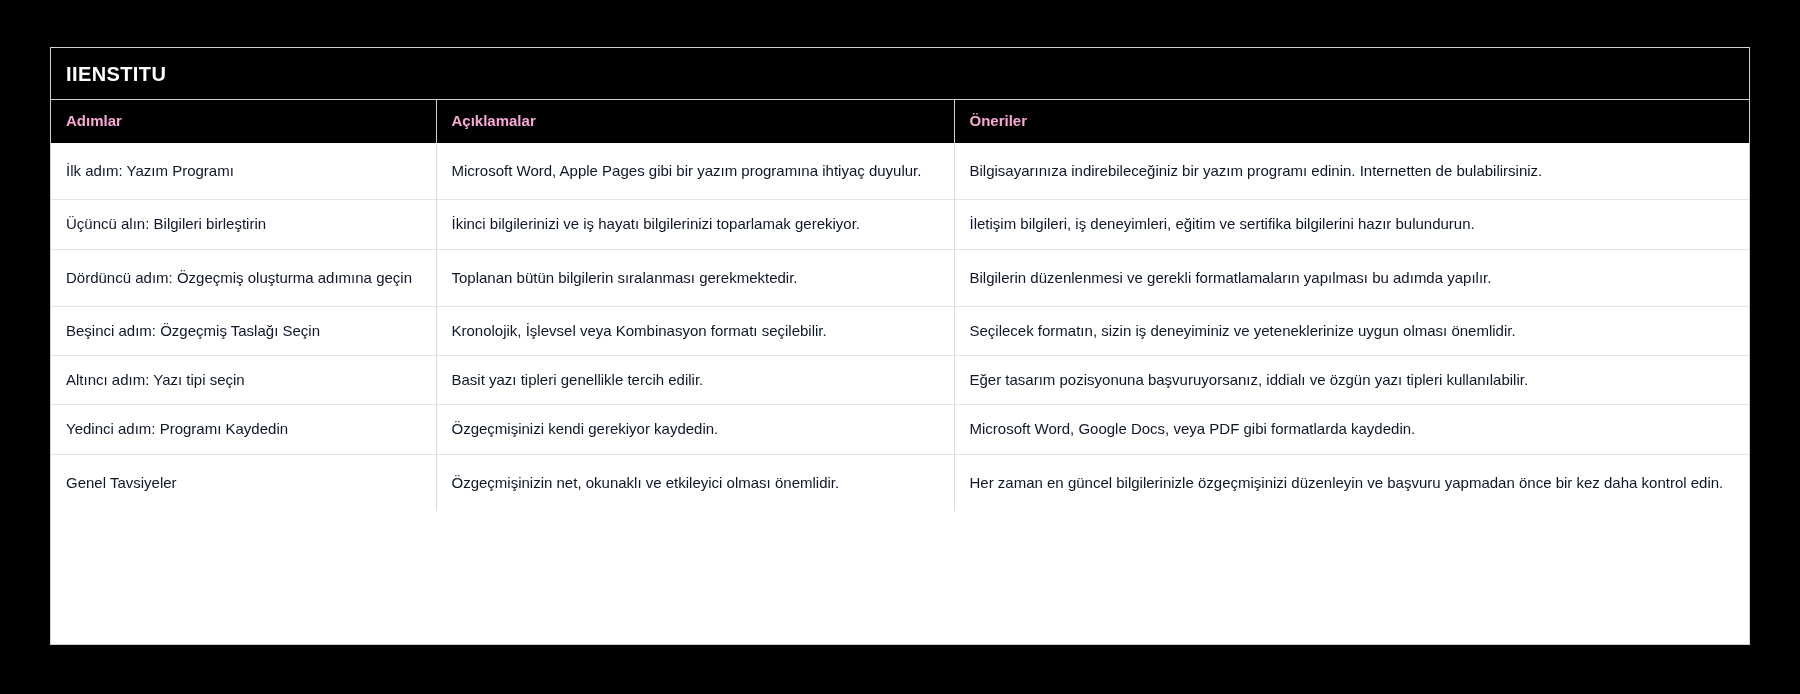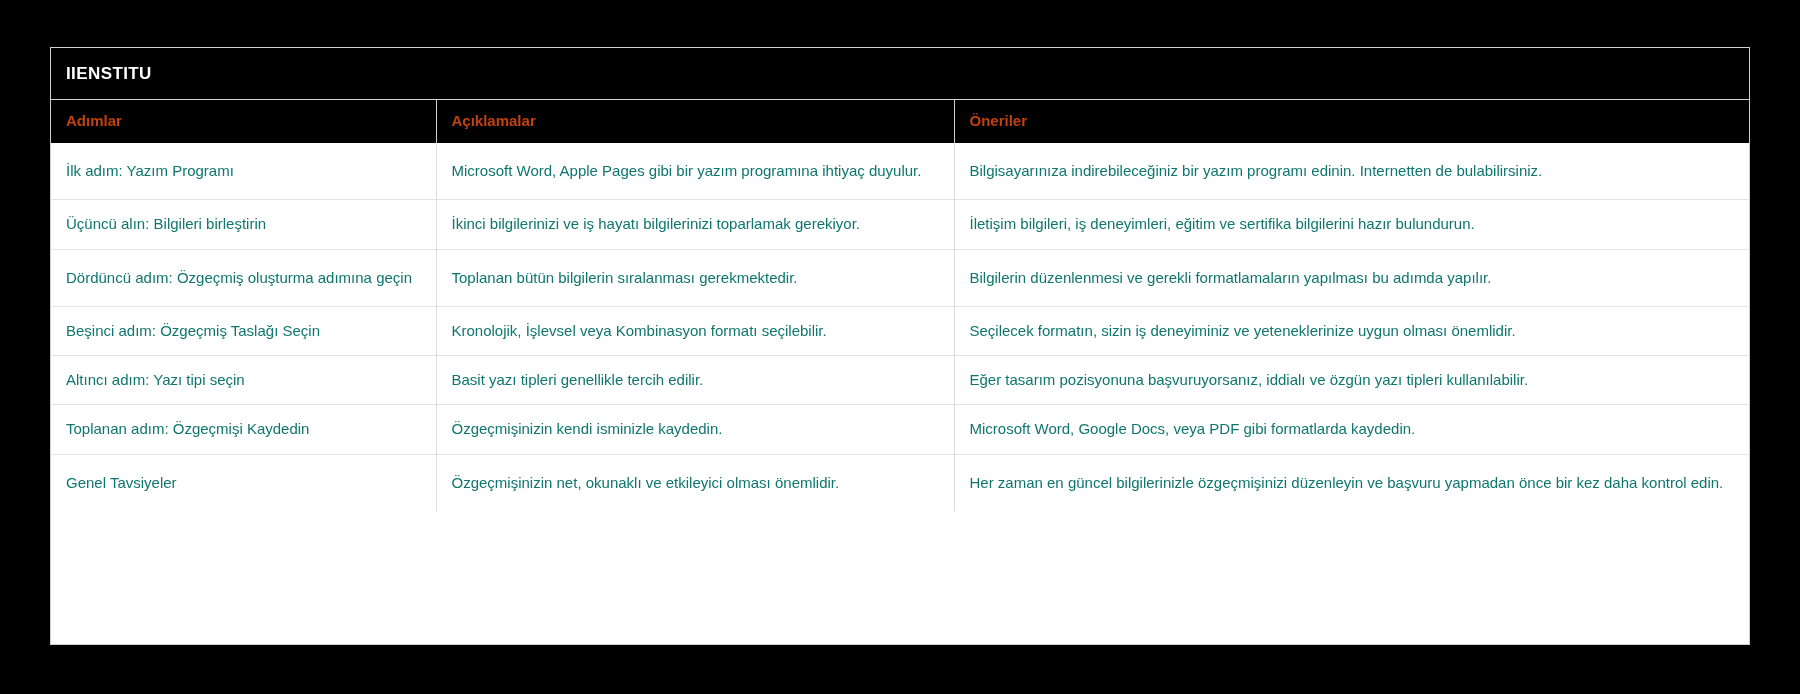--- a/index.html
+++ b/index.html
@@ -40,54 +40,54 @@
     height: 52px;
     background: #000000;
     border-bottom: 1px solid #cfcfcf;
     display: flex;
     align-items: center;
     box-sizing: border-box;
     padding-left: 15px;
   }
   .brand-title {
     color: #ffffff;
-    font-size: 17px;
+    font-size: 20px;
     font-weight: bold;
     letter-spacing: 0.4px;
     line-height: 1;
     white-space: nowrap;
   }
 
   table.data-table {
     width: 100%;
     border-collapse: collapse;
     table-layout: fixed;
   }
 
   table.data-table col.c1 { width: 385px; }
   table.data-table col.c2 { width: 518px; }
   table.data-table col.c3 { width: 795px; }
 
   thead tr.header-row th {
     background: #000000;
-    color: #c2410c;
+    color: #f9a8d4;
     font-size: 15px;
     font-weight: bold;
     text-align: left;
     padding: 12px 15px 13px 15px;
     border-right: 1px solid #cfcfcf;
     box-sizing: border-box;
     vertical-align: middle;
     line-height: 1.2;
   }
   thead tr.header-row th:last-child { border-right: none; }
 
   tbody tr.data-row td {
     background: #ffffff;
-    color: #0f766e;
+    color: #0f172a;
     font-size: 15px;
     font-weight: normal;
     text-align: left;
     padding: 13px 15px 14px 15px;
     border-top: 1px solid #e3e3e3;
     border-right: 1px solid #dcdcdc;
     box-sizing: border-box;
     vertical-align: middle;
     line-height: 1.42;
     word-wrap: break-word;
@@ -143,22 +143,22 @@
           <td>Beşinci adım: Özgeçmiş Taslağı Seçin</td>
           <td>Kronolojik, İşlevsel veya Kombinasyon formatı seçilebilir.</td>
           <td>Seçilecek formatın, sizin iş deneyiminiz ve yeteneklerinize uygun olması önemlidir.</td>
         </tr>
         <tr class="data-row">
           <td>Altıncı adım: Yazı tipi seçin</td>
           <td>Basit yazı tipleri genellikle tercih edilir.</td>
           <td>Eğer tasarım pozisyonuna başvuruyorsanız, iddialı ve özgün yazı tipleri kullanılabilir.</td>
         </tr>
         <tr class="data-row">
-          <td>Toplanan adım: Özgeçmişi Kaydedin</td>
-          <td>Özgeçmişinizin kendi isminizle kaydedin.</td>
+          <td>Yedinci adım: Programı Kaydedin</td>
+          <td>Özgeçmişinizi kendi gerekiyor kaydedin.</td>
           <td>Microsoft Word, Google Docs, veya PDF gibi formatlarda kaydedin.</td>
         </tr>
         <tr class="data-row tall">
           <td>Genel Tavsiyeler</td>
           <td>Özgeçmişinizin net, okunaklı ve etkileyici olması önemlidir.</td>
           <td>Her zaman en güncel bilgilerinizle özgeçmişinizi düzenleyin ve başvuru yapmadan önce bir kez daha kontrol edin.</td>
         </tr>
       </tbody>
     </table>
 

